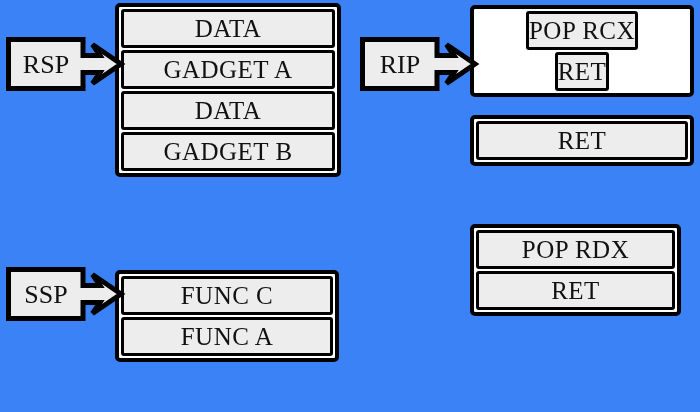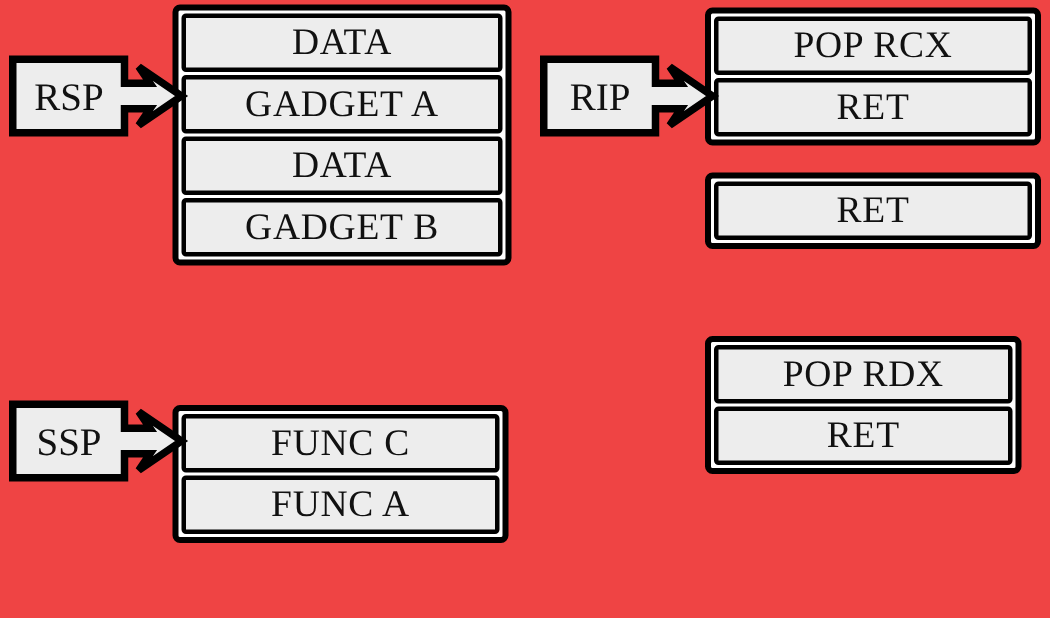--- a/index.html
+++ b/index.html
@@ -4,21 +4,21 @@
 <style>
   html, body {
     margin: 0;
     padding: 0;
     background: #ffffff;
   }
   .canvas {
     position: relative;
     width: 700px;
     height: 412px;
-    background: #ef4444;
+    background: #3b82f6;
     overflow: hidden;
     font-family: "Liberation Serif", serif;
   }
   .stack {
     position: absolute;
     box-sizing: border-box;
     border: 4px solid #000;
     border-radius: 5px;
     padding: 2px;
     display: flex;
@@ -62,21 +62,21 @@
 
 <div class="canvas">
 
   <div class="stack" style="left:115px; top:3px; width:226px;">
     <div class="row">DATA</div>
     <div class="row">GADGET A</div>
     <div class="row">DATA</div>
     <div class="row">GADGET B</div>
   </div>
 
-  <div class="stack" style="left:470px; top:5px; width:224px;">
+  <div class="stack" style="left:470px; top:5px; width:224px;align-items:center;">
     <div class="row">POP RCX</div>
     <div class="row">RET</div>
   </div>
 
   <div class="stack" style="left:470px; top:115px; width:224px;">
     <div class="row">RET</div>
   </div>
 
   <div class="stack" style="left:470px; top:224px; width:211px;">
     <div class="row">POP RDX</div>

